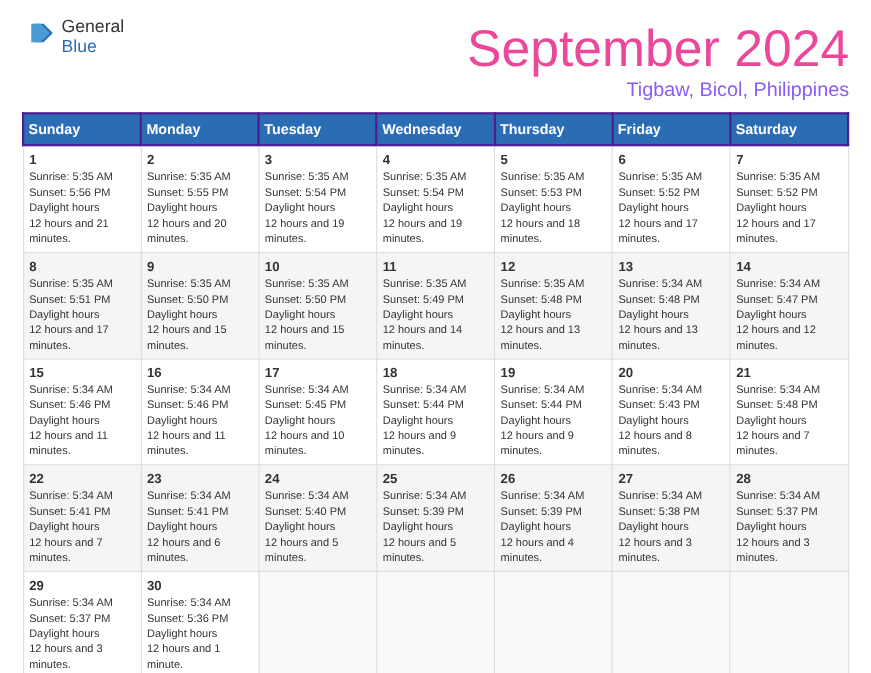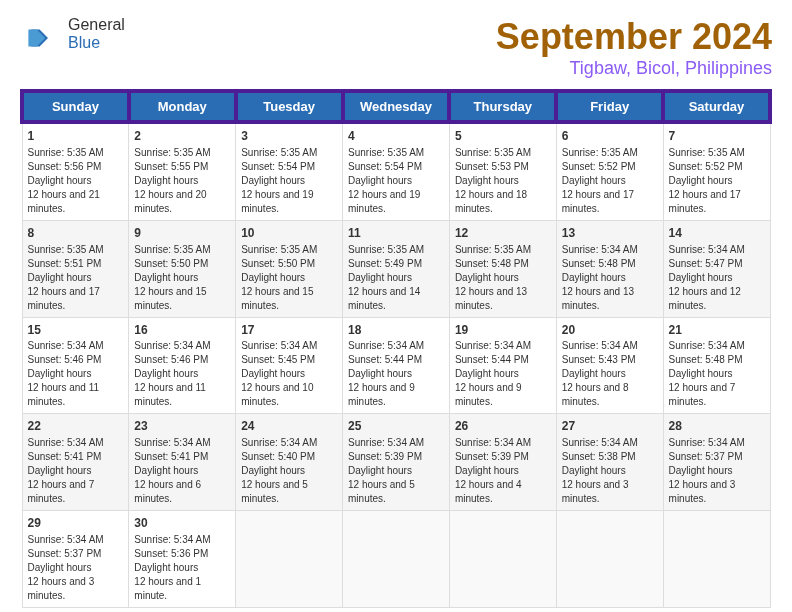--- a/index.html
+++ b/index.html
@@ -15,56 +15,56 @@
       width: 792px;
     }
     .header-section {
       display: flex;
       justify-content: space-between;
       align-items: flex-start;
       margin-bottom: 10px;
     }
     .logo {
       display: flex;
-      align-items: flex-end;
-      gap: 20px;
+      align-items: flex-start;
+      gap: 8px;
     }
     .logo-general { color: #333; }
     .logo-blue { color: #2a6db5; }
     .logo-icon {
       width: 28px;
       height: 28px;
     }
     .title-section {
       text-align: right;
     }
     .month-title {
-      font-size: 36px;
-      font-weight: bold;
-      color: #a16207;
+      font-size: 47px;
+      font-weight: normal;
+      color: #ec4899;
     }
     .location-title {
       font-size: 18px;
       color: #8b5cf6;
     }
     table {
       width: 100%;
       border-collapse: collapse;
       table-layout: fixed;
     }
     thead tr {
       background-color: #2a6db5;
       color: #fff;
     }
     thead th {
       padding: 6px 4px;
-      text-align: center;
+      text-align: left;
       font-size: 13px;
       font-weight: bold;
-      border: 4px solid #4c1d95;
+      border: 2px solid #4c1d95;
     }
     tbody tr {
       vertical-align: top;
       border-bottom: 1px solid #ddd;
     }
     tbody td {
       border: 1px solid #ddd;
       padding: 4px 5px;
       font-size: 10px;
       color: #333;

